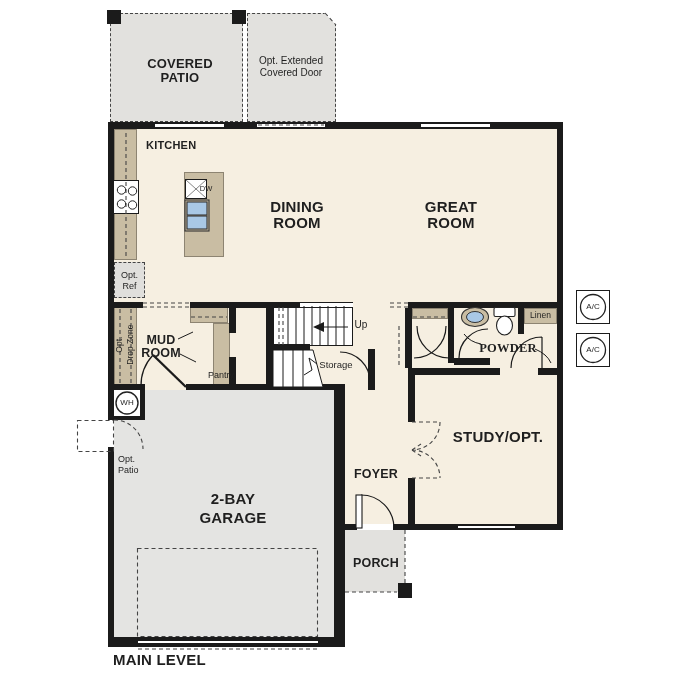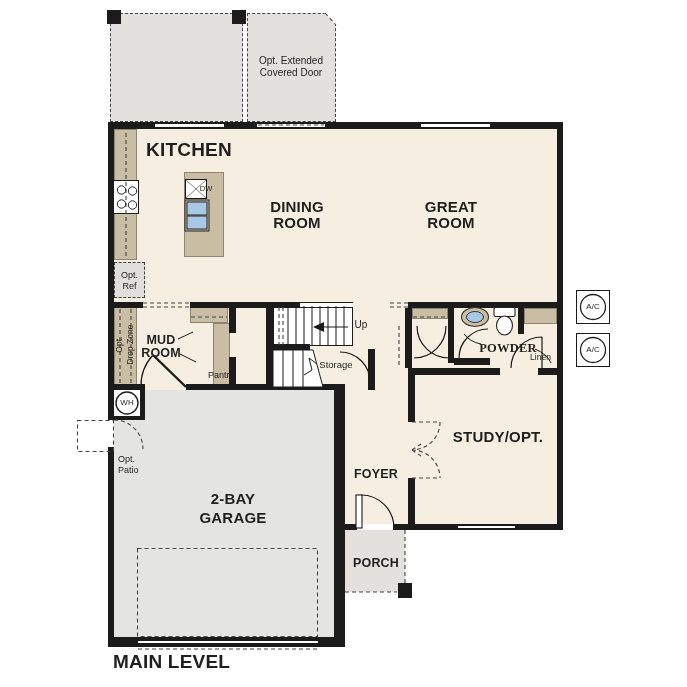--- a/index.html
+++ b/index.html
@@ -152,25 +152,29 @@
     <rect x="187" y="216" width="20" height="13" fill="var(--sink-blue)" stroke="#333" stroke-width="1.1"></rect>
     <ellipse cx="475" cy="317" rx="13.5" ry="9.5" fill="var(--cabinet)" stroke="#333" stroke-width="1.1"></ellipse>
     <ellipse cx="475" cy="317" rx="8.5" ry="5.5" fill="var(--sink-blue)" stroke="#333" stroke-width="1"></ellipse>
     <rect x="494" y="307.5" width="21" height="9" rx="1.5" fill="#fff" stroke="#222" stroke-width="1.1"></rect>
     <ellipse cx="504.5" cy="325.5" rx="8" ry="9.5" fill="#fff" stroke="#222" stroke-width="1.1"></ellipse>
     <circle cx="127" cy="403" r="11" fill="#fff" stroke="#222" stroke-width="1.4"></circle>
     <circle cx="593" cy="307" r="12.5" fill="#fff" stroke="#222" stroke-width="1.3"></circle>
     <circle cx="593" cy="350" r="12.5" fill="#fff" stroke="#222" stroke-width="1.3"></circle>
   </svg>
 
+  <div class="lab" style="left:130px;top:57px;width:100px;font-size:13px;">
+    <span class="ln">COVERED</span>
+      <span class="ln">PATIO</span>
+  </div>
   <div class="lab small" style="left:251px;top:55px;width:80px;font-size:10px;line-height:1.15;">
     <span class="ln">Opt. Extended</span>
       <span class="ln">Covered Door</span>
   </div>
-  <div class="lab" style="left:146px;top:140px;font-size:19px;text-align:left;">
+  <div class="lab" style="left:146px;top:140px;font-size:11px;text-align:left;">
     <span class="ln">KITCHEN</span>
   </div>
   <div class="lab small" style="left:185px;top:185px;width:42px;font-size:7.5px;">
     <span class="ln">DW</span>
   </div>
   <div class="lab" style="left:247px;top:199px;width:100px;font-size:15px;">
     <span class="ln">DINING</span>
       <span class="ln">ROOM</span>
   </div>
   <div class="lab" style="left:401px;top:199px;width:100px;font-size:15px;">
@@ -194,21 +198,21 @@
   </div>
   <div class="lab small" style="left:351px;top:320px;width:20px;font-size:10px;">
     <span class="ln">Up</span>
   </div>
   <div class="lab small" style="left:314px;top:360px;width:44px;font-size:9.5px;">
     <span class="ln">Storage</span>
   </div>
   <div class="lab" style="left:478px;top:342px;width:60px;font-size:12.5px;font-family:Liberation Serif, serif;">
     <span class="ln">POWDER</span>
   </div>
-  <div class="lab small" style="left:524px;top:311px;width:33px;font-size:8.5px;margin-top:42px;">
+  <div class="lab small" style="left:524px;top:311px;width:33px;font-size:8.5px;">
     <span class="ln">Linen</span>
   </div>
   <div class="lab small" style="left:114px;top:399px;width:26px;font-size:8px;">
     <span class="ln">WH</span>
   </div>
   <div class="lab small" style="left:576px;top:303px;width:34px;font-size:8px;">
     <span class="ln">A/C</span>
   </div>
   <div class="lab small" style="left:576px;top:346px;width:34px;font-size:8px;">
     <span class="ln">A/C</span>
@@ -223,17 +227,17 @@
   <div class="lab" style="left:346px;top:468px;width:60px;font-size:12.5px;">
     <span class="ln">FOYER</span>
   </div>
   <div class="lab" style="left:346px;top:557px;width:60px;font-size:12.5px;">
     <span class="ln">PORCH</span>
   </div>
   <div class="lab" style="left:183px;top:490px;width:100px;font-size:15px;line-height:1.25;">
     <span class="ln">2-BAY</span>
       <span class="ln">GARAGE</span>
   </div>
-  <div class="lab" style="left:113px;top:652px;font-size:19px;text-align:left;">
+  <div class="lab" style="left:113px;top:652px;font-size:15px;text-align:left;">
     <span class="ln">MAIN LEVEL</span>
   </div>
 
 </div>
 
 </body></html>

